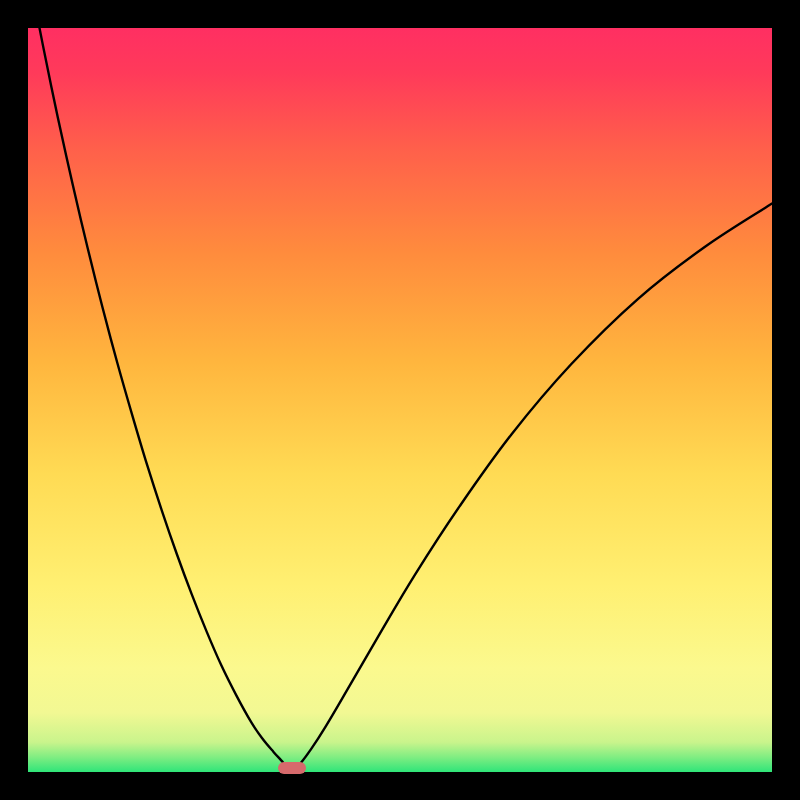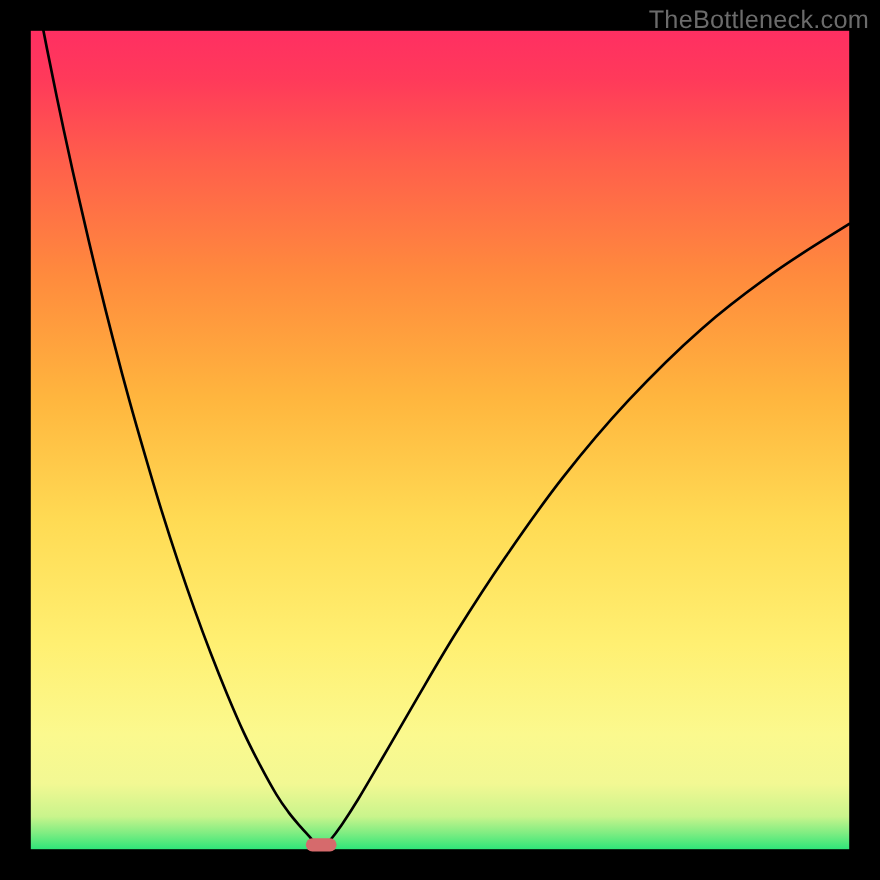--- a/index.html
+++ b/index.html
@@ -61,20 +61,19 @@
     height: 12px;
     background: #d66a6c;
     border-radius: 6px;
     transform: translate(-50%, -50%);
   }
 </style>
 </head>
 <body>
 
 <div class="frame">
-  <div class="watermark">TheBottleneck.com</div>
   <div class="plot-area">
     <svg class="curve" viewBox="0 0 744 744" preserveAspectRatio="none">
       <path id="curve-path" d="M 0.00 -59.52 C 2.68 -45.73, 9.52 -9.67, 14.88 17.11 C 20.24 43.90, 24.40 64.24, 29.76 89.28 C 35.12 114.32, 39.28 132.80, 44.64 156.24 C 50.00 179.68, 54.16 197.38, 59.52 219.48 C 64.88 241.58, 69.04 258.24, 74.40 279.00 C 79.76 299.76, 83.92 315.38, 89.28 334.80 C 94.64 354.22, 98.80 368.53, 104.16 386.88 C 109.52 405.23, 113.68 419.45, 119.04 436.73 C 124.40 454.00, 128.56 466.79, 133.92 482.86 C 139.28 498.93, 143.44 511.01, 148.80 526.01 C 154.16 541.01, 158.32 552.26, 163.68 566.18 C 169.04 580.11, 173.20 590.53, 178.56 603.38 C 183.92 616.24, 188.08 626.09, 193.44 637.61 C 198.80 649.13, 202.96 657.19, 208.32 667.37 C 213.68 677.55, 218.51 686.38, 223.20 694.15 C 227.89 701.92, 230.34 705.16, 234.36 710.52 C 238.38 715.88, 242.17 720.03, 245.52 723.91 C 248.87 727.80, 250.55 729.42, 252.96 732.10 C 255.37 734.77, 256.90 736.65, 258.91 738.79 C 260.92 740.93, 263.18 743.06, 264.12 744.00 M 264.12 744.00 C 265.46 742.66, 268.21 740.58, 271.56 736.56 C 274.91 732.54, 278.03 728.51, 282.72 721.68 C 287.41 714.85, 290.90 709.60, 297.60 698.62 C 304.30 687.63, 310.55 676.74, 319.92 660.67 C 329.29 644.60, 337.63 629.83, 349.68 609.34 C 361.73 588.85, 372.15 570.41, 386.88 546.84 C 401.61 523.27, 414.11 503.70, 431.52 478.39 C 448.93 453.08, 463.51 431.80, 483.60 406.22 C 503.69 380.65, 520.35 360.66, 543.12 336.29 C 565.89 311.91, 585.97 291.98, 610.08 270.82 C 634.19 249.66, 652.93 235.88, 677.04 218.74 C 701.15 201.59, 731.95 183.35, 744.00 175.58" stroke="#000" stroke-width="2.4" fill="none" stroke-linecap="round" stroke-linejoin="round"></path>
     </svg>
     <div class="marker" id="min-marker" style="left: 264.12px; top: 739.536px;"></div>
   </div>
 </div>
 
 </body></html>

